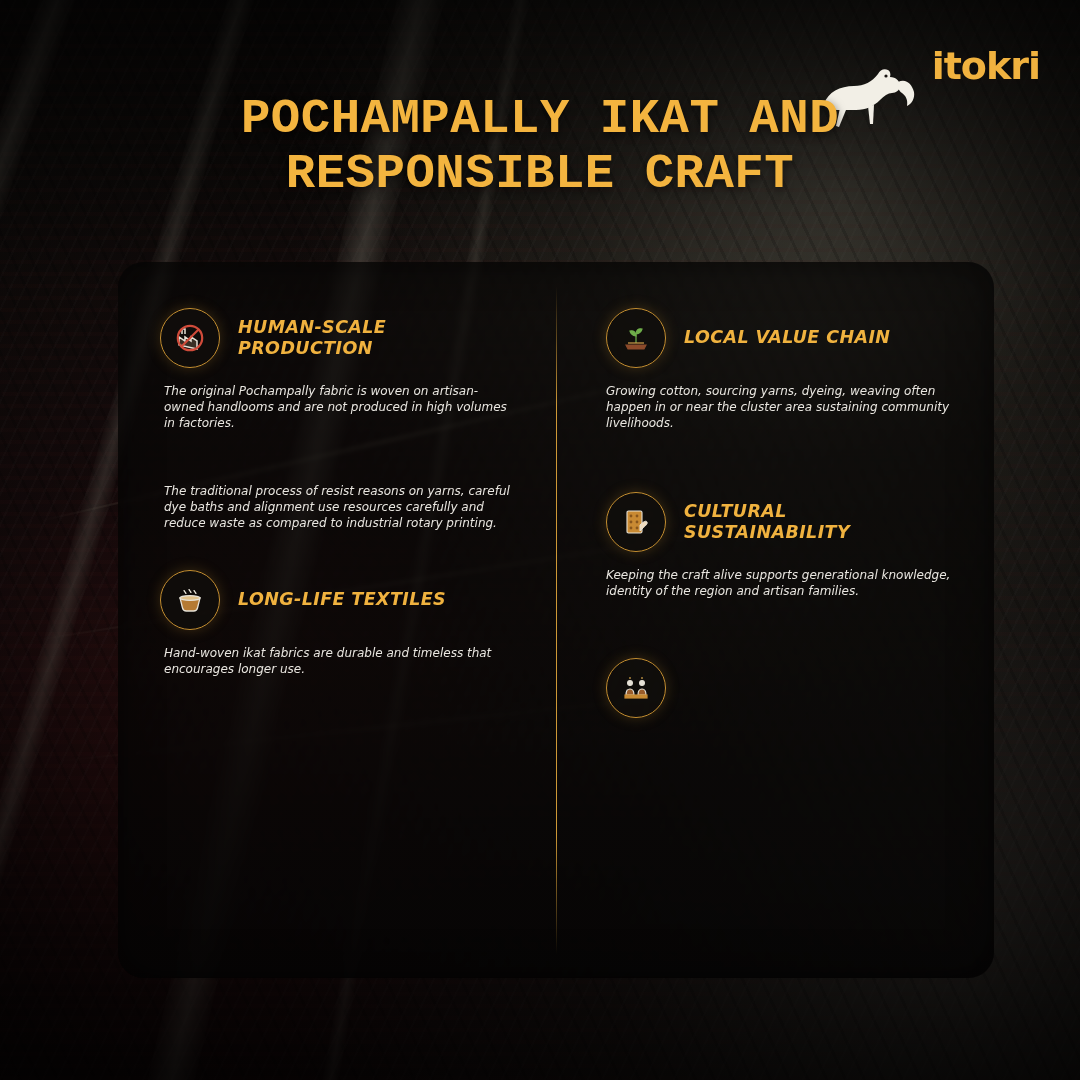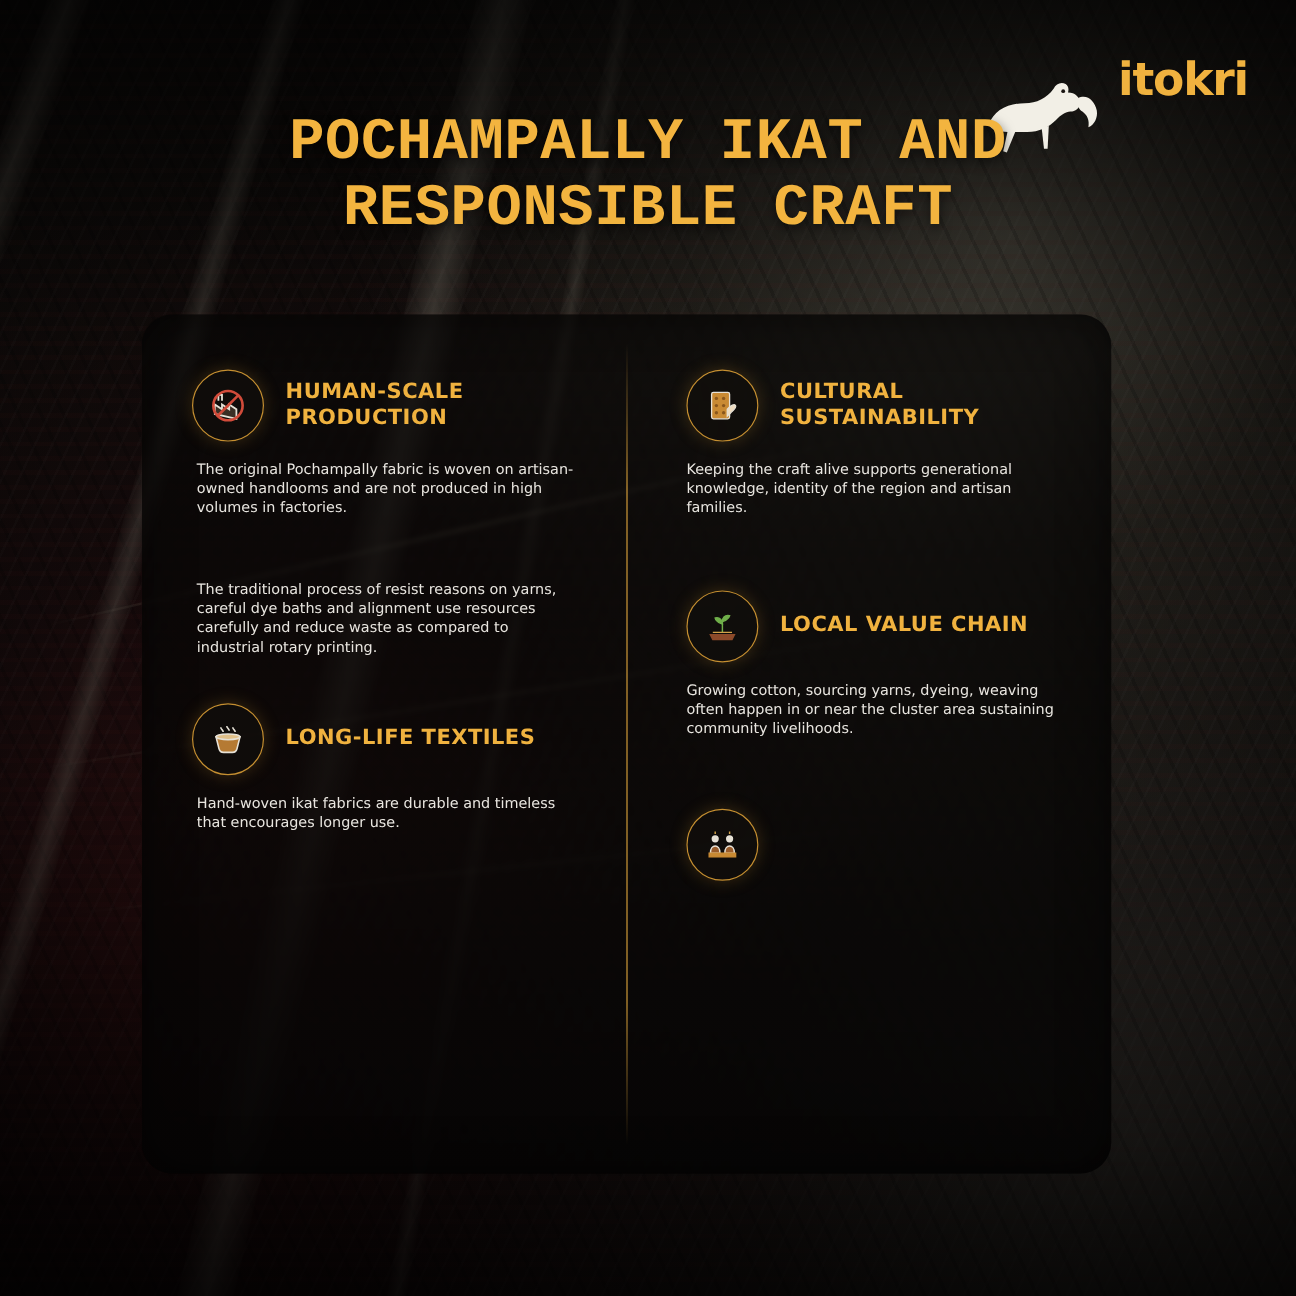--- a/index.html
+++ b/index.html
@@ -91,26 +91,27 @@
     text-shadow: 0 3px 10px rgba(0,0,0,0.6);
     font-family: Liberation Mono, monospace;
     padding: 0 120px;
   }
 
   
   .panel {
     position: absolute;
     left: 118px;
     top: 262px;
-    width: 808px;
+    width: 876px;
     height: 716px;
     border-radius: 26px;
     background: linear-gradient(180deg, rgba(10,9,8,0.72) 0%, rgba(8,7,6,0.80) 55%, rgba(6,5,5,0.86) 100%);
     backdrop-filter: blur(2px);
     box-shadow: 0 0 40px rgba(0,0,0,0.55) inset;
+    font-style: italic;
   }
   .divider {
     position: absolute;
     left: 50%;
     top: 24px;
     bottom: 24px;
     width: 1px;
     background: linear-gradient(180deg, rgba(240,178,63,0) 0%, rgba(240,178,63,0.85) 18%, rgba(240,178,63,0.85) 82%, rgba(240,178,63,0) 100%);
   }
 
@@ -253,20 +254,38 @@
         </div>
 
       </div>
 
       <div class="col right">
 
         <div class="item">
           <div class="item-head">
             <div class="icon-ring">
               <svg width="34" height="34" viewBox="0 0 34 34" aria-hidden="true">
+                <g stroke="#e6e1d6" stroke-width="1.2" fill="none">
+                  <path d="M17 22 v-10" stroke="#6fae4a"></path>
+                  <path d="M17 15 c-5 -1 -6 -5 -6 -5 c4 -1 6 2 6 5 z" fill="#6fae4a" stroke="#6fae4a"></path>
+                  <path d="M17 13 c5 -1 6 -5 6 -5 c-4 -1 -6 2 -6 5 z" fill="#6fae4a" stroke="#6fae4a"></path>
+                  <path d="M7 24 h20 l-2 4 h-16 z" fill="#8c4a2a" stroke="#8c4a2a"></path>
+                  <path d="M9 22 h16" stroke="#d2a24a"></path>
+                </g>
+              </svg>
+            </div>
+            <div class="item-title">LOCAL VALUE CHAIN</div>
+          </div>
+          <div class="item-body">Growing cotton, sourcing yarns, dyeing, weaving often happen in or near the cluster area sustaining community livelihoods.</div>
+        </div>
+
+        <div class="item">
+          <div class="item-head">
+            <div class="icon-ring">
+              <svg width="34" height="34" viewBox="0 0 34 34" aria-hidden="true">
                 <rect x="8" y="6" width="15" height="22" rx="1.5" fill="#c98a33" stroke="#e6e1d6" stroke-width="1.1"></rect>
                 <g fill="#7a4a17" opacity=".8">
                   <circle cx="12" cy="11" r="1.4"></circle>
                     <circle cx="18" cy="11" r="1.4"></circle>
                   <circle cx="12" cy="17" r="1.4"></circle>
                     <circle cx="18" cy="17" r="1.4"></circle>
                   <circle cx="12" cy="23" r="1.4"></circle>
                     <circle cx="18" cy="23" r="1.4"></circle>
                 </g>
                 <path d="M21 20 c3 -3 6 -5 7 -3 c1 2 -2 4 -4 6 l-3 3 z" fill="#f0ddc0" stroke="#e6e1d6" stroke-width="1"></path>
@@ -275,38 +294,20 @@
             <div class="item-title">CULTURAL SUSTAINABILITY</div>
           </div>
           <div class="item-body">Keeping the craft alive supports generational knowledge, identity of the region and artisan families.</div>
         </div>
 
         <div class="item">
           <div class="item-head">
             <div class="icon-ring">
               <svg width="34" height="34" viewBox="0 0 34 34" aria-hidden="true">
                 <g stroke="#e6e1d6" stroke-width="1.2" fill="none">
-                  <path d="M17 22 v-10" stroke="#6fae4a"></path>
-                  <path d="M17 15 c-5 -1 -6 -5 -6 -5 c4 -1 6 2 6 5 z" fill="#6fae4a" stroke="#6fae4a"></path>
-                  <path d="M17 13 c5 -1 6 -5 6 -5 c-4 -1 -6 2 -6 5 z" fill="#6fae4a" stroke="#6fae4a"></path>
-                  <path d="M7 24 h20 l-2 4 h-16 z" fill="#8c4a2a" stroke="#8c4a2a"></path>
-                  <path d="M9 22 h16" stroke="#d2a24a"></path>
-                </g>
-              </svg>
-            </div>
-            <div class="item-title">LOCAL VALUE CHAIN</div>
-          </div>
-          <div class="item-body">Growing cotton, sourcing yarns, dyeing, weaving often happen in or near the cluster area sustaining community livelihoods.</div>
-        </div>
-
-        <div class="item">
-          <div class="item-head">
-            <div class="icon-ring">
-              <svg width="34" height="34" viewBox="0 0 34 34" aria-hidden="true">
-                <g stroke="#e6e1d6" stroke-width="1.2" fill="none">
                   <circle cx="11" cy="12" r="2.4" fill="#e6e1d6"></circle>
                   <circle cx="23" cy="12" r="2.4" fill="#e6e1d6"></circle>
                   <path d="M7 24 c0 -4 2 -6 4 -6 c2 0 4 2 4 6 z" fill="#9a5c2a"></path>
                   <path d="M19 24 c0 -4 2 -6 4 -6 c2 0 4 2 4 6 z" fill="#9a5c2a"></path>
                   <rect x="6" y="24" width="22" height="3" fill="#c98a33" stroke="#c98a33"></rect>
                   <path d="M11 8 v-2 M23 8 v-2" stroke="#d2a24a"></path>
                 </g>
               </svg>
             </div>
           </div>

